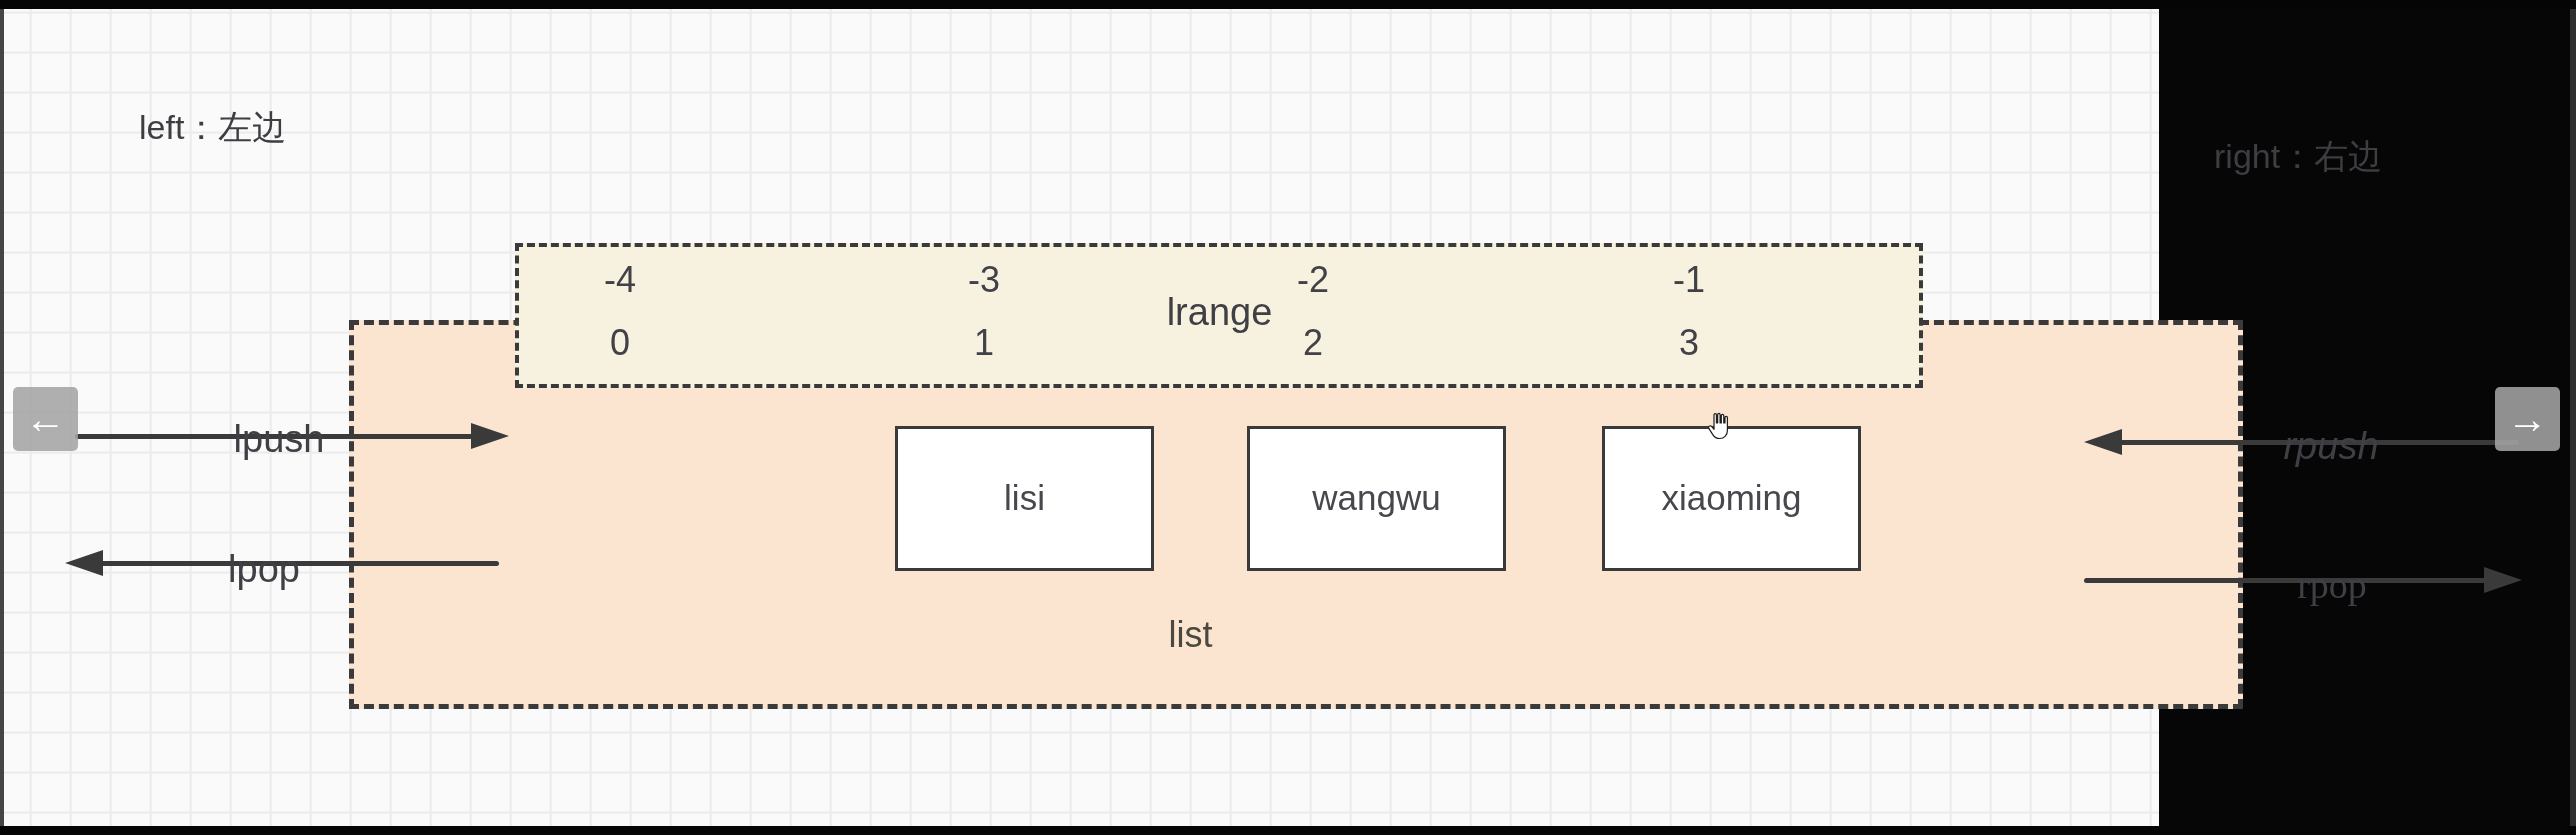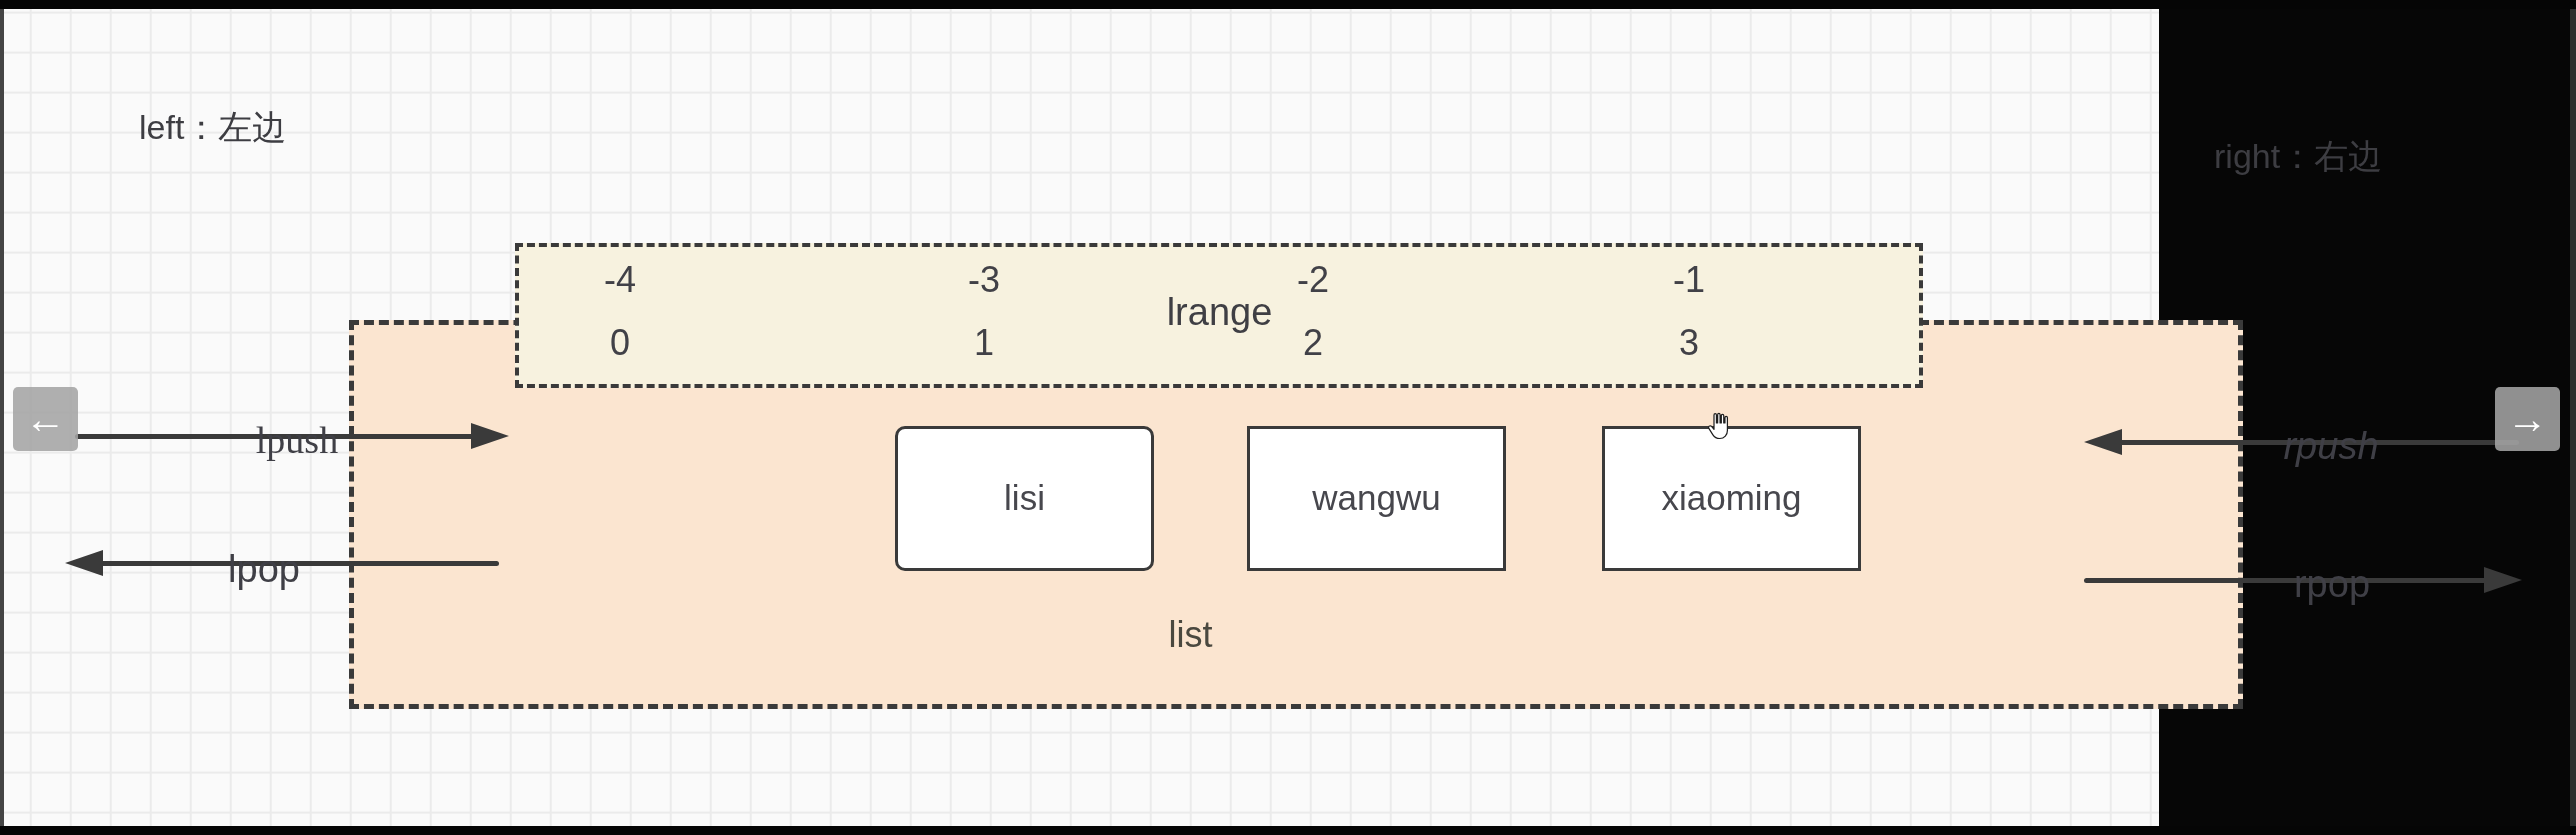--- a/index.html
+++ b/index.html
@@ -47,45 +47,45 @@
   .idx.c3 { left:1110px; }
   .lrange-label { position:absolute; left:615px; top:44px; width:171px; text-align:center; font-size:38px; color:#3f3f44; }
 
   .item-box {
     position:absolute; top:417px; width:259px; height:145px;
     background:#ffffff; border:3.4px solid #3a3a3a;
     display:flex; align-items:center; justify-content:center;
     font-size:35px; color:#47474d; z-index:6;
   }
   #item-0 { left:546px; }
-  #item-1 { left:895px;border-radius:10px; }
+  #item-1 { left:895px; }
   #item-2 { left:1247px; }
   #item-3 { left:1602px; }
 
   .list-label { position:absolute; left:1105px; top:605px; width:171px; text-align:center; font-size:36px; color:#4a483f; z-index:6; }
 
   .h-line { position:absolute; height:5.1px; background:#3a3a3a; border-radius:2.6px; z-index:8; }
   #lpush-line { left:75px;   top:425px; width:400px; }
   #lpop-line  { left:99px;  top:552px; width:400px; }
   #rpush-line { left:2120px; top:431px; width:399px; }
   #rpop-line  { left:2084px; top:569px; width:402px; }
 
   .arr { position:absolute; width:0; height:0; border-top:13.7px solid transparent; border-bottom:13.7px solid transparent; z-index:8; }
   .arr.right { border-left:38px solid #3a3a3a; }
   .arr.left  { border-right:38px solid #3a3a3a; }
   #lpush-head { left:471px;  top:414px; }
   #lpop-head  { left:65px;   top:541px; }
   #rpush-head { left:2084px; top:420px; }
   #rpop-head  { left:2484px; top:558px; }
 
   .op-label { position:absolute; width:188px; text-align:center; font-size:38px; color:#3f3f46; z-index:9; }
-  #lpush-label { left:203px;  top:409px;font-family:Liberation Serif, serif; }
+  #lpush-label { left:185px;  top:409px; }
   #lpop-label  { left:170px;  top:539px; }
   #rpush-label { left:2237px; top:416px;font-style:italic; }
-  #rpop-label  { left:2238px; top:554px; }
+  #rpop-label  { left:2238px; top:554px;font-family:Liberation Serif, serif; }
 
   .nav-btn {
     position:absolute; top:387px; width:65px; height:64px;
     background:rgba(164,164,164,0.88); border-radius:5.1px;
     display:flex; align-items:center; justify-content:center;
     color:#ffffff; font-size:41px; line-height:1; cursor:pointer; z-index:30;
     user-select:none;
   }
   #prev-btn { left:13px; }
   #next-btn { left:2495px; }

